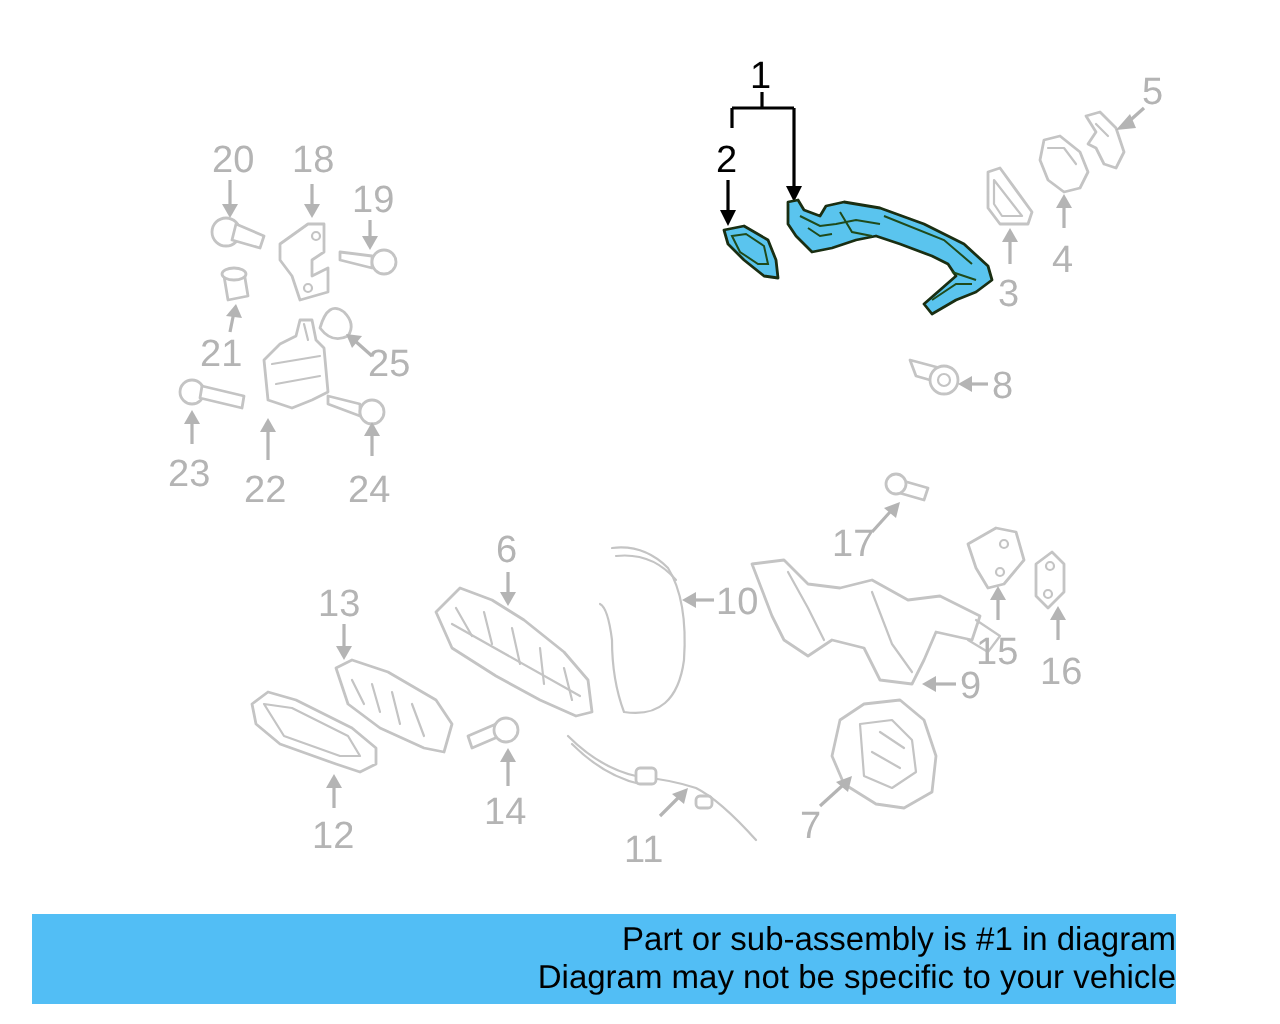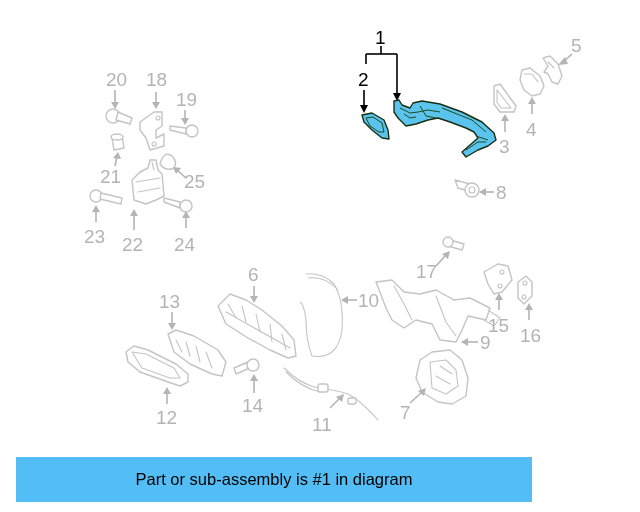--- a/index.html
+++ b/index.html
@@ -9,23 +9,23 @@
   .callout.hl { fill: #000000; }
   .part { fill: #ffffff; stroke: #c4c4c4; stroke-width: 1.4; stroke-linejoin: round; stroke-linecap: round; }
   .part-detail { fill: none; stroke: #c4c4c4; stroke-width: 1.1; stroke-linejoin: round; stroke-linecap: round; }
   .arrow { stroke: #b4b4b4; stroke-width: 1.6; fill: none; }
   .arrowhead { fill: #b4b4b4; }
   .arrow.hl { stroke: #000; }
   .arrowhead.hl { fill: #000; }
   .hl-part { fill: #5ac4ee; stroke: #1a2e12; stroke-width: 1.4; stroke-linejoin: round; }
   .hl-detail { fill: none; stroke: #1f4a1a; stroke-width: 1; }
   .banner {
-    position: absolute; left: 16px; top: 457px; width: 516px; height: 45px;
+    position: absolute; left: 16px; top: 457px; width: 572px; height: 45px;
     background: #52bef5; color: #000;
-    display: flex; flex-direction: column; align-items: center; justify-content: center;
+    display: flex; flex-direction: column; align-items: flex-end; justify-content: center;
     font-family: "Liberation Sans", sans-serif; font-size: 16.5px; line-height: 19px;
   }
   .banner span { display: block; white-space: nowrap; }
 </style>
 </head>
 <body>
 
 <svg id="diagram" viewBox="0 0 640 512" xmlns="http://www.w3.org/2000/svg">
 
   <g>
@@ -295,13 +295,14 @@
   </g>
   <g>
     <line class="arrow" x1="529" y1="320" x2="529" y2="308"></line>
     <polygon class="arrowhead" points="525,310 533,310 529,303"></polygon>
   </g>
   <text class="callout" x="520" y="342">16</text>
 </svg>
 
 <div class="banner">
   <span>Part or sub-assembly is #1 in diagram</span>
+  <span>Diagram may not be specific to your vehicle</span>
 </div>
 
 </body></html>

